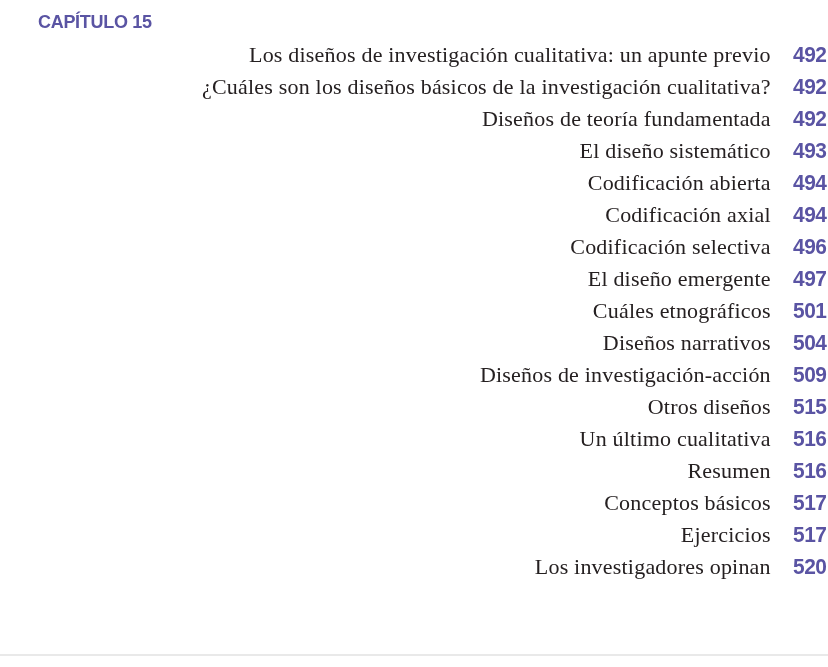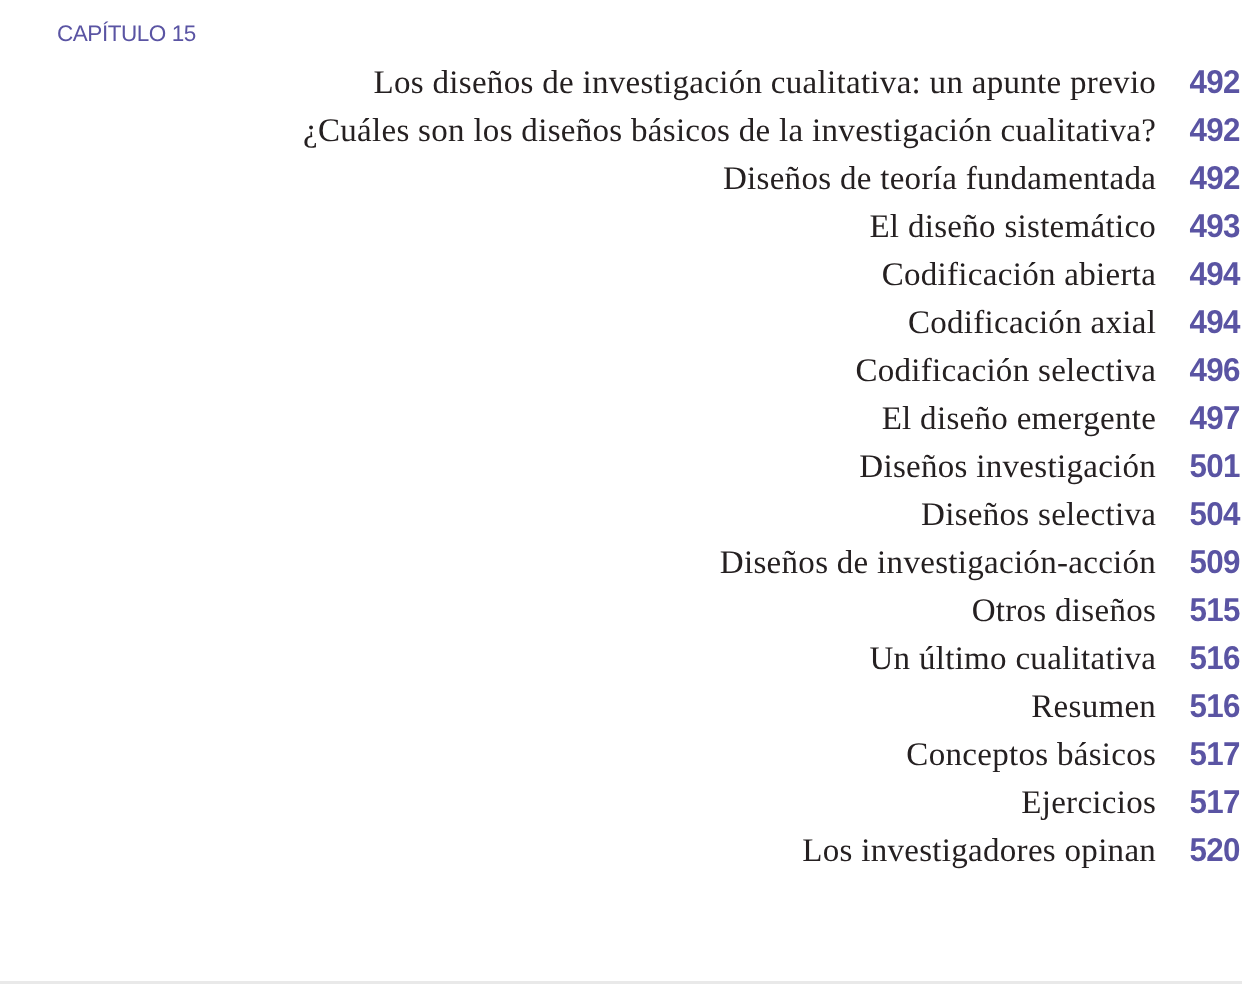--- a/index.html
+++ b/index.html
@@ -8,22 +8,22 @@
     width: 828px;
     height: 667px;
     background: #ffffff;
     box-sizing: border-box;
     padding: 6px 0 0 38px;
     overflow: hidden;
     font-family: "Liberation Serif", serif;
   }
   .chapter-heading {
     font-family: "Liberation Sans", sans-serif;
-    font-weight: 400;
-    font-size: 15px;
+    font-weight: 700;
+    font-size: 18px;
     line-height: 33px;
     letter-spacing: -0.3px;
     color: var(--accent, #5a54a3);
     white-space: nowrap;
   }
   .title-row {
     font-family: "Liberation Sans", sans-serif;
     font-weight: 700;
     font-size: 23px;
     line-height: 33px;
@@ -97,25 +97,25 @@
 
   <div class="entry indent-1">
     <span>Codificación selectiva</span><span class="pagenum">496</span>
   </div>
 
   <div class="entry indent-1">
     <span>El diseño emergente</span><span class="pagenum">497</span>
   </div>
 
   <div class="entry">
-    <span>Diseños investigación</span><span class="pagenum">501</span>
+    <span>Cuáles etnográficos</span><span class="pagenum">501</span>
   </div>
 
   <div class="entry">
-    <span>Diseños selectiva</span><span class="pagenum">504</span>
+    <span>Diseños narrativos</span><span class="pagenum">504</span>
   </div>
 
   <div class="entry">
     <span>Diseños de investigación-acción</span><span class="pagenum">509</span>
   </div>
 
   <div class="entry">
     <span>Otros diseños</span><span class="pagenum">515</span>
   </div>
 

